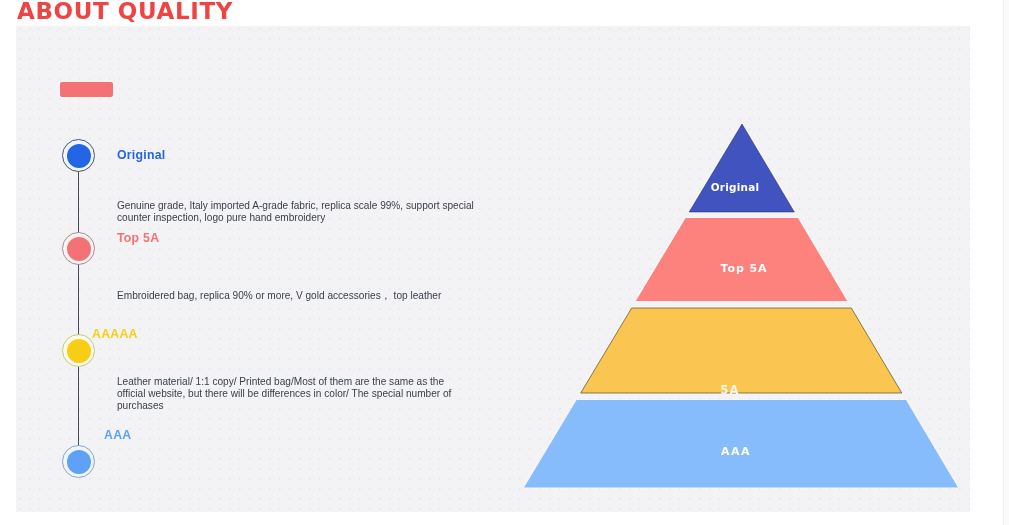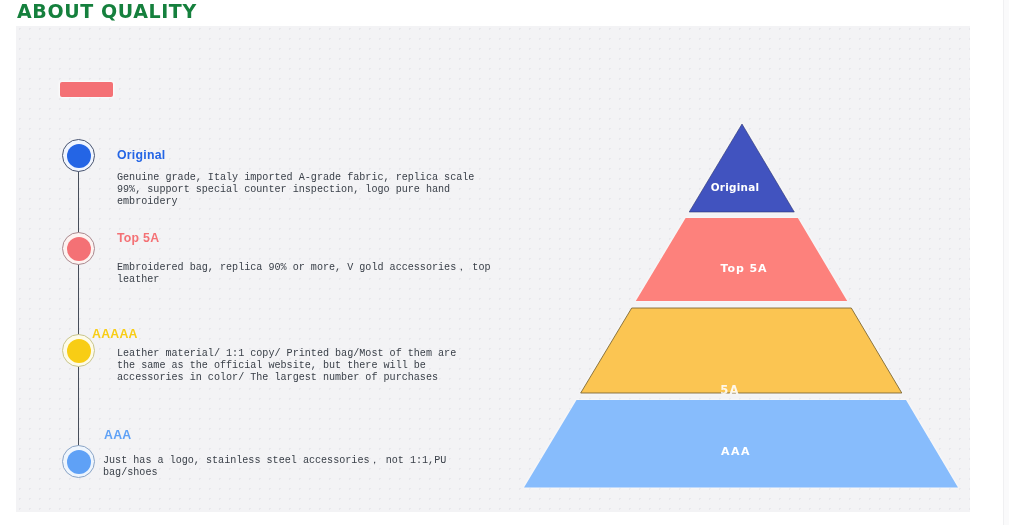--- a/index.html
+++ b/index.html
@@ -1,42 +1,42 @@
 <!DOCTYPE html>
 <html><head>
 <meta charset="utf-8">
 <style>
   html,body{margin:0;padding:0;}
   body{width:1009px;height:525px;background:#ffffff;font-family:"Liberation Sans",sans-serif;overflow:hidden;}
   .page{position:relative;width:1009px;height:525px;background:#fff;}
 
   .page-title{position:absolute;left:17px;top:1px;font-family:"DejaVu Sans",sans-serif;
-    font-size:19px;font-weight:bold;letter-spacing:0.6px;color:#15803d;line-height:21px;white-space:nowrap;}
+    font-size:23px;font-weight:bold;letter-spacing:0.6px;color:#ef4444;line-height:21px;white-space:nowrap;}
 
   .panel{position:absolute;left:16px;top:26px;width:954px;height:486px;background:#f3f3f5;overflow:hidden;}
   .dots{position:absolute;left:0;top:0;right:0;bottom:0;
     background-image:radial-gradient(circle at 0.75px 0.75px, rgba(110,110,140,0.085) 0.8px, rgba(0,0,0,0) 0.85px);
     background-size:10px 10px;background-position:3px 2px;}
 
   .scroll-rule{position:absolute;left:1003px;top:0;width:6px;height:525px;background:#fafafb;
     border-left:1px solid #f0f0f2;box-sizing:border-box;}
 
   .badge{position:absolute;left:60px;top:82px;width:53px;height:15px;background:#f47175;border-radius:2px;
     box-shadow:0 0 2.5px 1px rgba(255,255,255,0.85);}
 
   .tl-line{position:absolute;left:77.8px;top:155px;width:1.25px;height:306px;background:#474e5b;z-index:1;}
 
   .node{position:absolute;width:33px;height:33px;border-radius:50%;box-sizing:border-box;
         border:1px solid #5d6675;background:#fdfdff;z-index:2;}
   .node .inner{position:absolute;left:3.5px;top:3.5px;width:24px;height:24px;border-radius:50%;}
 
   .item-title{position:absolute;font-family:"Liberation Sans",sans-serif;font-weight:bold;
     font-size:12.3px;letter-spacing:0.25px;white-space:nowrap;line-height:14px;}
-  .item-body{position:absolute;font-family:Liberation Mono, monospace;font-size:10.1px;
-    line-height:12.2px;color:#3a4049;}
+  .item-body{position:absolute;font-family:Liberation Sans, sans-serif;font-size:10.1px;
+    line-height:12.2px;color:#3a4049;margin-top:28px;}
 
   .pyramid{position:absolute;left:0;top:0;filter:drop-shadow(0 0 1.8px rgba(255,255,255,0.92));}
   .pyr-label{position:absolute;font-family:"DejaVu Sans",sans-serif;font-weight:bold;
     color:#ffffff;white-space:nowrap;text-align:center;line-height:12px;}
   .pyr-label.l0{font-size:10.4px;letter-spacing:0.25px;}
   .pyr-label.l1{font-size:11px;letter-spacing:0.9px;}
   .pyr-label.l2{font-size:11.6px;letter-spacing:1.25px;opacity:0.88;}
   .pyr-label.l3{font-size:11px;letter-spacing:1.45px;}
 </style>
 </head>
@@ -67,24 +67,23 @@
     <div class="inner" style="background: rgb(95, 161, 246);"></div>
   </div>
 
   <div class="item-title" style="left: 117px; top: 148px; color: rgb(36, 101, 229);">Original</div>
   <div class="item-body" style="left:117px;top:172px;width:362px;">Genuine grade, Italy imported A-grade fabric, replica scale 99%, support special counter inspection, logo pure hand embroidery</div>
 
   <div class="item-title" style="left: 117px; top: 231px; color: rgb(244, 113, 117);">Top 5A</div>
   <div class="item-body" style="left:117px;top:262px;width:380px;">Embroidered bag, replica 90% or more, V gold accessories， top leather</div>
 
   <div class="item-title" style="left: 92px; top: 327px; color: rgb(248, 205, 21);">AAAAA</div>
-  <div class="item-body" style="left:117px;top:348px;width:345px;">Leather material/ 1:1 copy/ Printed bag/Most of them are the same as the official website, but there will be accessories in color/ The largest number of purchases</div>
+  <div class="item-body" style="left:117px;top:348px;width:345px;">Leather material/ 1:1 copy/ Printed bag/Most of them are the same as the official website, but there will be differences in color/ The special number of purchases</div>
 
   <div class="item-title" style="left: 104px; top: 428px; color: rgb(95, 161, 246);">AAA</div>
-  <div class="item-body" style="left:103px;top:455px;width:380px;">Just has a logo, stainless steel accessories， not 1:1,PU bag/shoes</div>
 
   <svg class="pyramid" width="1009" height="525" viewBox="0 0 1009 525" style="position:absolute;left:0;top:0;">
     <polygon id="pyr0" points="742,124 794.3,212 689.2,212" fill="#4153bf" stroke="#2c3470" stroke-width="0.6"></polygon>
     <polygon id="pyr1" points="685.6,218 797.9,218 847.2,301 635.8,301" fill="#fd817c"></polygon>
     <polygon id="pyr2" points="631.7,308 851.3,308 901.8,393 580.7,393" fill="#fbc552" stroke="#7d6836" stroke-width="0.9"></polygon>
     <polygon id="pyr3" points="576.5,400 906,400 958,487.5 524,487.5" fill="#87bcfc"></polygon>
   </svg>
 
   <div class="pyr-label l0" style="left: 685px; top: 181px; width: 100px; color: rgb(255, 255, 255);">Original</div>
   <div class="pyr-label l1" style="left: 694px; top: 263px; width: 100px; color: rgb(255, 255, 255);">Top 5A</div>

